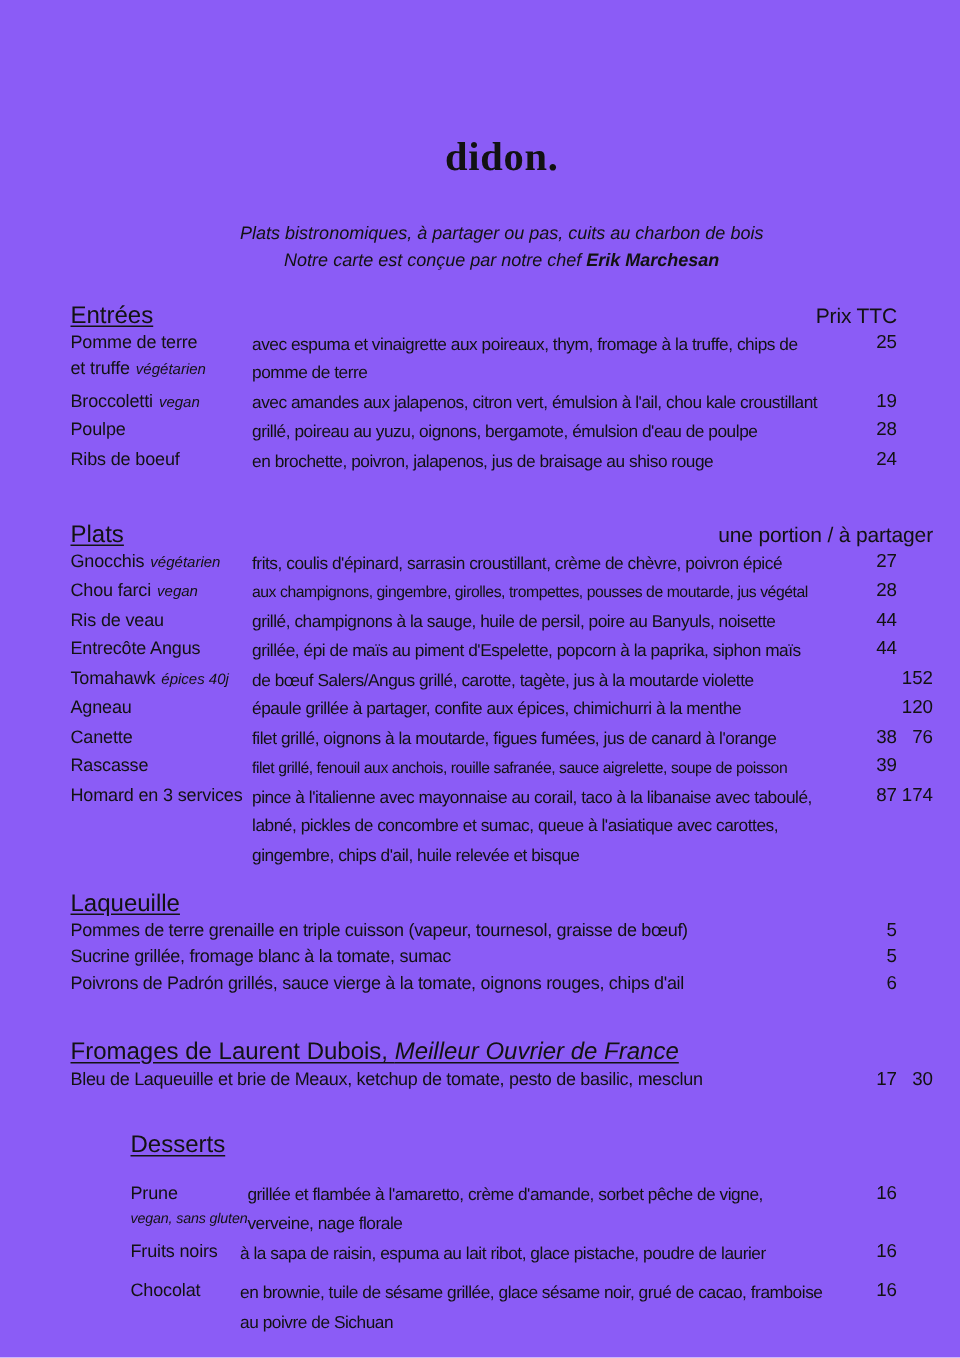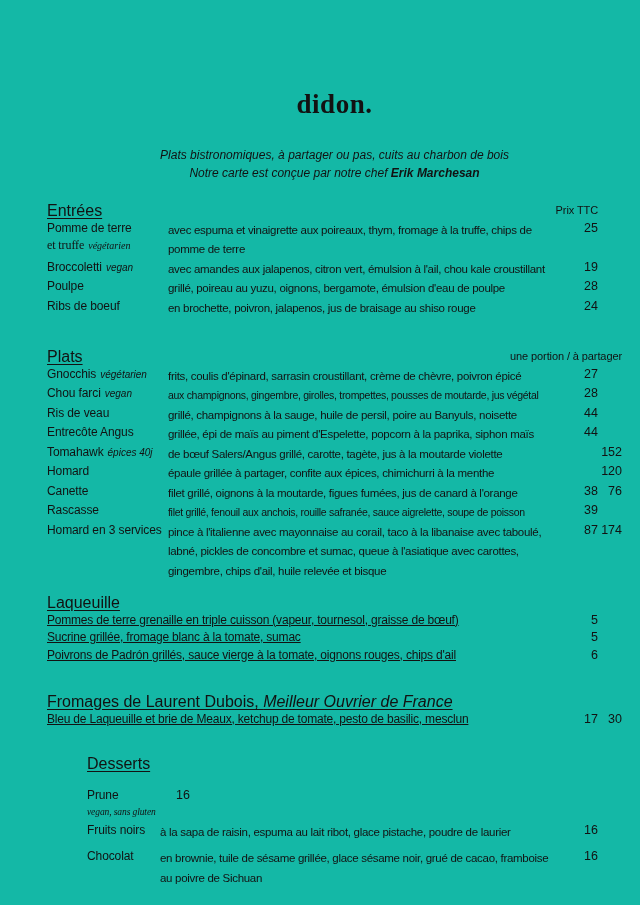--- a/index.html
+++ b/index.html
@@ -1,20 +1,20 @@
 <!DOCTYPE html>
 <html><head>
 <meta charset="utf-8">
 <style>
   * { margin:0; padding:0; box-sizing:border-box; }
   html,body { background:#ffffff; }
   .page {
     position:relative;
     width:640px; height:905px;
-    background:#14b8a6;
+    background:#8b5cf6;
     color:#121212;
     font-family:"Liberation Sans", sans-serif;
     overflow:hidden;
   }
   .content { padding:88px 18px 0 47px; width:640px; }
   .inner { width:575px; }
 
   .title {
     font-family:"Liberation Serif", serif;
     font-weight:bold;
@@ -36,45 +36,45 @@
     display:flex;
     justify-content:space-between;
     align-items:flex-end;
     line-height:17.5px;
   }
   .heading {
     font-size:16px;
     text-decoration:underline;
     text-underline-offset:2px;
   }
-  .plabel { font-size:11px; letter-spacing:-0.1px; }
+  .plabel { font-size:14px; letter-spacing:-0.1px; }
   .plabel.col1 { padding-right:24px; }
 
   .row { display:flex; align-items:flex-start; }
   .name {
     flex:0 0 auto; min-width:121px;
     font-size:12px; line-height:17.5px;
     white-space:nowrap; letter-spacing:-0.1px;
   }
   .desserts .name { min-width:73px; }
   .name .tag { font-style:italic; font-size:10px; margin-left:4px; letter-spacing:0; }
-  .name .sub { display:block; font-style:italic; font-size:9.5px; line-height:17.5px; white-space:nowrap;font-family:Liberation Serif, serif; }
+  .name .sub { display:block; font-style:italic; font-size:9.5px; line-height:17.5px; white-space:nowrap; }
   .desc { flex:1 1 0; min-width:0; }
   .desc .line {
     font-size:11.5px; line-height:17.5px;
     letter-spacing:-0.3px; white-space:nowrap;
   }
   .desc.condensed .line { font-size:10.5px; letter-spacing:-0.3px; }
   .p1 { flex:0 0 30px; text-align:right; font-size:12.5px; line-height:17.5px; }
   .p2 { flex:0 0 24px; text-align:right; font-size:12.5px; line-height:17.5px; }
 
   .simple .desc0 {
     flex:1 1 0; min-width:0;
     font-size:12px; line-height:17.5px;
-    letter-spacing:-0.2px; white-space:nowrap;text-decoration:underline;
+    letter-spacing:-0.2px; white-space:nowrap;
   }
 
   .sec-entrees    { margin-top:20px; }
   .sec-plats      { margin-top:31px; }
   .sec-garnitures { margin-top:14px; }
   .sec-fromages   { margin-top:29px; }
   .sec-desserts   { margin-top:27px;margin-left:40px; }
   .desserts-items { margin-top:14px; }
   .gap-top { margin-top:7px;justify-content:space-between; }
 </style>
@@ -158,21 +158,21 @@
           <span class="p1">44</span>
           <span class="p2"></span>
         </div>
         <div class="row">
           <span class="name"><span>Tomahawk</span><span class="tag">épices 40j</span></span>
           <span class="desc"><span class="line">de bœuf Salers/Angus grillé, carotte, tagète, jus à la moutarde violette</span></span>
           <span class="p1"></span>
           <span class="p2">152</span>
         </div>
         <div class="row">
-          <span class="name">Homard</span>
+          <span class="name">Agneau</span>
           <span class="desc"><span class="line">épaule grillée à partager, confite aux épices, chimichurri à la menthe</span></span>
           <span class="p1"></span>
           <span class="p2">120</span>
         </div>
         <div class="row">
           <span class="name">Canette</span>
           <span class="desc"><span class="line">filet grillé, oignons à la moutarde, figues fumées, jus de canard à l'orange</span></span>
           <span class="p1">38</span>
           <span class="p2">76</span>
         </div>
@@ -228,20 +228,24 @@
 
       <div class="sec-desserts desserts">
         <div class="section-head">
           <span class="heading">Desserts</span>
         </div>
         <div class="desserts-items">
           <div class="row">
             <span class="name">
               <span>Prune</span>
               <span class="sub">vegan, sans gluten</span>
+            </span>
+            <span class="desc">
+              <span class="line">grillée et flambée à l'amaretto, crème d'amande, sorbet pêche de vigne,</span>
+              <span class="line">verveine, nage florale</span>
             </span>
             <span class="p1">16</span>
             <span class="p2"></span>
           </div>
           <div class="row">
             <span class="name">Fruits noirs</span>
             <span class="desc"><span class="line">à la sapa de raisin, espuma au lait ribot, glace pistache, poudre de laurier</span></span>
             <span class="p1">16</span>
             <span class="p2"></span>
           </div>

